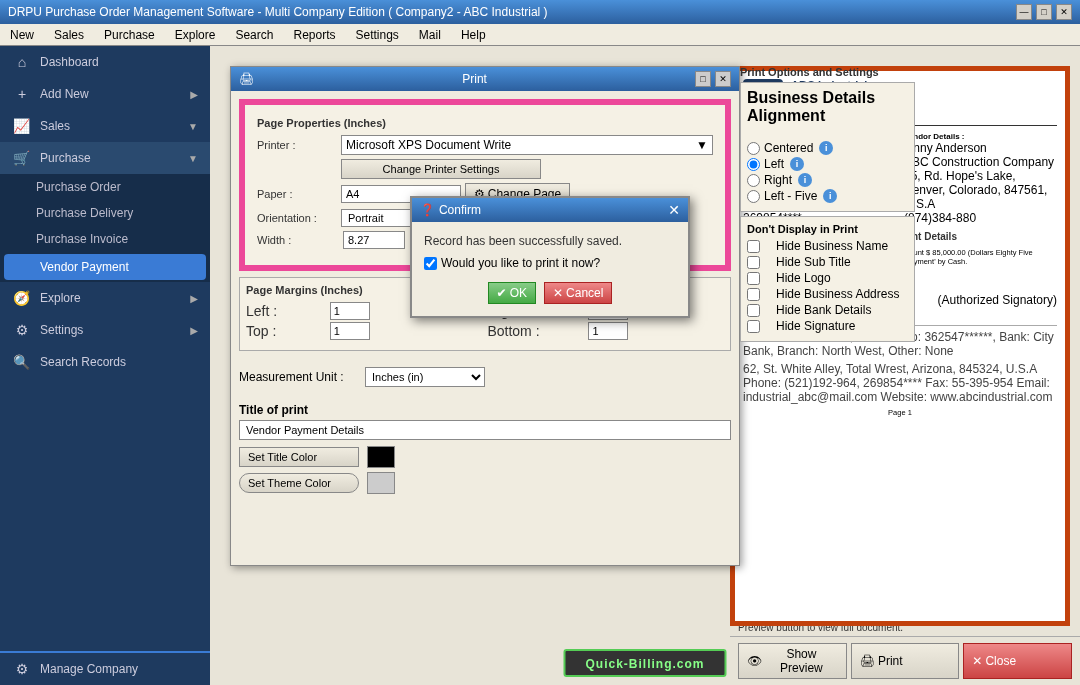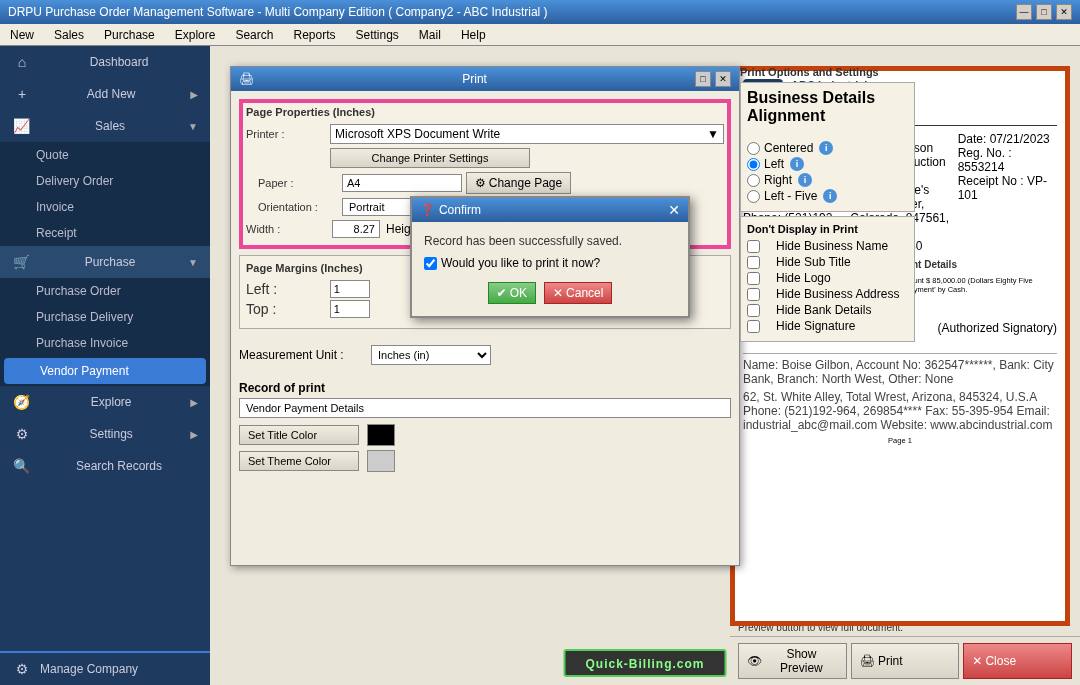--- a/index.html
+++ b/index.html
@@ -16,21 +16,21 @@
 
     
     .main-layout { display: flex; height: calc(685px - 46px); }
 
     
     .sidebar { width: 210px; background: #1e3a5f; color: white; display: flex; flex-direction: column; height: 100%; }
 
     .sidebar-item { display: flex; align-items: center; gap: 8px; padding: 8px 12px; cursor: pointer; color: #ccd; font-size: 13px; }
     .sidebar-item.active { background: #2a4a6f; }
     .sidebar-item-icon { font-size: 14px; width: 20px; text-align: center; }
-    .sidebar-item-label { flex: 1; text-align: center; }
+    .sidebar-item-label { flex: 1; }
     .sidebar-arrow { font-size: 10px; color: #aaa; }
 
     .sidebar-sub { background: #162d4a; }
     .sidebar-sub-item { padding: 6px 12px 6px 36px; cursor: pointer; color: #bbc; font-size: 12px; }
     .sidebar-sub-item.active { background: #3a7bd5; color: white; border-radius: 4px; margin: 2px 4px; }
     .sidebar-bottom { margin-top: auto; border-top: 2px solid #3a7bd5; }
     .sidebar-manage { padding: 8px 12px; display: flex; align-items: center; gap: 8px; cursor: pointer; color: #ccd; }
 
     
     .content-area { flex: 1; background: #e8e4d8; padding: 8px; position: relative; overflow: hidden; }
@@ -40,21 +40,21 @@
     .dialog-title-bar { background: linear-gradient(to bottom, #4a90d9, #2c5f9e); color: white; padding: 4px 8px; display: flex; align-items: center; justify-content: space-between; font-size: 12px; }
     .dialog-close { cursor: pointer; color: white; font-size: 14px; }
     .dialog-content { padding: 8px; }
     .print-options-title { font-size: 12px; font-weight: bold; margin-bottom: 4px; color: #333; }
 
     
     .preview-panel { position: absolute; top: 20px; right: 10px; width: 340px; height: 560px; background: white; border: 5px solid #c2410c; z-index: 5; }
     .preview-content { width: 100%; height: 100%; overflow: hidden; padding: 8px; }
 
     
-    .form-row { display: flex; align-items: center; margin-bottom: 4px; gap: 4px; margin-left: 12px; }
+    .form-row { display: flex; align-items: center; margin-bottom: 4px; gap: 4px; }
     .form-label { min-width: 80px; color: #333; font-size: 11px; }
     .form-input { border: 1px solid #888; background: white; padding: 2px 4px; font-size: 11px; }
     .form-select { border: 1px solid #888; background: white; padding: 1px 2px; font-size: 11px; }
 
     .btn { border: 1px solid #888; background: linear-gradient(to bottom, #f0ece0, #d8d4c8); padding: 3px 8px; cursor: pointer; font-size: 11px; display: inline-flex; align-items: center; gap: 3px; }
     .btn-red { background: linear-gradient(to bottom, #ee8888, #cc4444); color: white; border-color: #aa2222; }
     .btn-green { background: linear-gradient(to bottom, #88cc88, #44aa44); color: white; border-color: #228822; }
 
     
     .printer-row { display: flex; align-items: center; gap: 4px; margin-bottom: 4px; }
@@ -63,21 +63,21 @@
 
     
     .margins-grid { display: grid; grid-template-columns: auto auto auto auto auto auto; gap: 2px; align-items: center; margin: 4px 0; }
     .margins-label { font-size: 14px; color: #333; min-width: 35px; }
     .margins-input { width: 40px; border: 1px solid #888; padding: 2px 3px; font-size: 11px; }
 
     
     .size-row { display: flex; align-items: center; gap: 6px; margin: 4px 0; font-size: 11px; }
 
     
-    .measurement-row { display: flex; align-items: center; gap: 12px; margin: 16px 0; }
+    .measurement-row { display: flex; align-items: center; gap: 6px; margin: 16px 0; }
     .measurement-select { border: 1px solid #888; background: white; padding: 2px; font-size: 11px; min-width: 120px; }
 
     
     .title-section { margin: 6px 0; }
     .title-input { width: 100%; border: 1px solid #888; background: white; padding: 3px 6px; font-size: 11px; }
 
     
     .color-btn-row { display: flex; align-items: center; gap: 8px; margin: 4px 0; }
     .color-swatch { width: 28px; height: 22px; border: 1px solid #888; display: inline-block; }
     .radio-row { display: flex; align-items: center; gap: 4px; margin: 2px 0; }
@@ -110,21 +110,21 @@
 
     
     .preview-note { font-size: 10px; color: #333; padding: 4px 8px; background: #e8e4d8; }
 
     
     .bottom-buttons { position: absolute; bottom: 0; right: 0; display: flex; gap: 4px; padding: 6px 8px; background: #e8e4d8; width: 350px; border-top: 1px solid #aaa; }
 
     
     .watermark-bar { position: absolute; bottom: 8px; left: 50%; transform: translateX(-50%); background: #333; color: #88ff88; font-weight: bold; font-size: 14px; padding: 4px 20px; border: 2px solid #55cc55; border-radius: 3px; z-index: 50; letter-spacing: 1px; }
 
-    .page-properties-box { border: 4px solid #ec4899; padding: 3px; margin-bottom: 6px; background: #f5f1e5; }
+    .page-properties-box { border: 6px solid #ec4899; padding: 12px; margin-bottom: 6px; background: #f5f1e5; }
     .page-margins-box { border: 1px solid #aaa; padding: 6px; margin-bottom: 6px; background: #f5f1e5; }
     .page-properties-title { font-weight: bold; font-size: 11px; color: #333; margin-bottom: 6px; }
 
     .print-options-box { border: 1px solid #aaa; padding: 6px; background: #f5f1e5; margin-bottom: 4px; }
 
     select { -webkit-appearance: auto; }
 
     .don-t-display-box { border: 1px solid #aaa; padding: 6px; background: #f5f1e5; margin-top: 4px; }
   </style>
 </head>
@@ -164,26 +164,20 @@
       <span class="sidebar-item-icon">+</span>
       <span class="sidebar-item-label">Add New</span>
       <span class="sidebar-arrow">▶</span>
     </div>
 
     <div class="sidebar-item">
       <span class="sidebar-item-icon">📈</span>
       <span class="sidebar-item-label">Sales</span>
       <span class="sidebar-arrow">▼</span>
     </div>
-    <div class="sidebar-sub">
-      <div class="sidebar-sub-item">Quote</div>
-      <div class="sidebar-sub-item">Delivery Order</div>
-      <div class="sidebar-sub-item">Invoice</div>
-      <div class="sidebar-sub-item">Receipt</div>
-    </div>
 
     <div class="sidebar-item active">
       <span class="sidebar-item-icon">🛒</span>
       <span class="sidebar-item-label">Purchase</span>
       <span class="sidebar-arrow">▼</span>
     </div>
     <div class="sidebar-sub">
       <div class="sidebar-sub-item">Purchase Order</div>
       <div class="sidebar-sub-item">Purchase Delivery</div>
       <div class="sidebar-sub-item">Purchase Invoice</div>
@@ -252,21 +246,21 @@
           <div class="form-row">
             <span class="form-label">Orientation :</span>
             <select class="form-select" style="width:120px;">
               <option>Portrait</option>
               <option>Landscape</option>
             </select>
           </div>
 
           <div class="size-row">
             <span class="form-label">Width :</span>
-            <input class="form-input" style="width: 48px; text-align: right;" value="8.27">
+            <input class="form-input" style="width: 62px;" value="8.27">
             <span>Height :</span>
             <input class="form-input" style="width: 70px;" value="11.69">
           </div>
         </div>
 
         <div class="page-margins-box">
           <div class="page-properties-title">Page Margins (Inches)</div>
           <div class="margins-grid">
             <span class="margins-label">Left :</span>
             <input class="margins-input" value="1" style="">
@@ -286,31 +280,31 @@
         <div class="measurement-row">
           <span style="min-width:120px;">Measurement Unit :</span>
           <select class="measurement-select">
             <option>Inches (in)</option>
             <option>Centimeters (cm)</option>
             <option>Millimeters (mm)</option>
           </select>
         </div>
 
         <div class="title-section">
-          <div style="margin-bottom:3px;font-weight:bold;">Record of print</div>
+          <div style="margin-bottom:3px;font-weight:bold;">Title of print</div>
           <input class="title-input" value="Vendor Payment Details" style="">
         </div>
 
         <div class="color-btn-row">
           <button class="btn" style="min-width:120px;">Set Title Color</button>
           <div class="color-swatch" style="background:#000000;"></div>
         </div>
 
         <div class="color-btn-row">
-          <button class="btn" style="min-width:120px;">Set Theme Color</button>
+          <button class="btn" style="min-width:120px;border-radius:10px;">Set Theme Color</button>
           <div class="color-swatch" style="background:#cccccc;"></div>
         </div>
       </div>
     </div>
 
     <div style="position:absolute; top:20px; left:530px; width:175px; z-index:10;">
       <div class="print-options-title" style="font-size:11px; margin-bottom:4px;">Print Options and Settings</div>
       <div class="print-options-box">
         <div style="font-size:16px; font-weight:bold; margin-bottom:16px;">Business Details Alignment</div>
         <div class="radio-row">
@@ -384,25 +378,20 @@
               <div>Phone: (521)192-964,</div>
               <div>269854****</div>
             </div>
             <div class="doc-col">
               <div class="doc-col-label">Vendor Details :</div>
               <div>Linny Anderson</div>
               <div>ABC Construction Company</div>
               <div>55, Rd. Hope's Lake, Denver, Colorado, 847561, U.S.A</div>
               <div>(874)384-880</div>
             </div>
-            <div class="doc-col" style="font-size:7.5px;">
-              <div><span>Date:</span> <span>07/21/2023</span></div>
-              <div><span>Reg. No. :</span> <span>8553214</span></div>
-              <div><span>Receipt No :</span> <span>VP-101</span></div>
-            </div>
           </div>
           <div class="doc-title-center">Vendor Payment Details</div>
           <div class="doc-body-text">The undersigned acknowledges receipt for the amount $ 85,000.00 (Dollars Eighty Five Thousand Only) has been received as 'Advance Payment' by Cash.</div>
           <div style="font-size:8px; margin:3px 0;">Thanking You!</div>
           <div class="doc-sign-row">
             <span>(Receiver Name &amp; Sign)</span>
             <span>(Authorized Signatory)</span>
           </div>
           <div class="doc-bank-info">
             <div>Name: Boise Gilbon, Account No: 362547******, Bank: City Bank, Branch: North West, Other: None</div>

